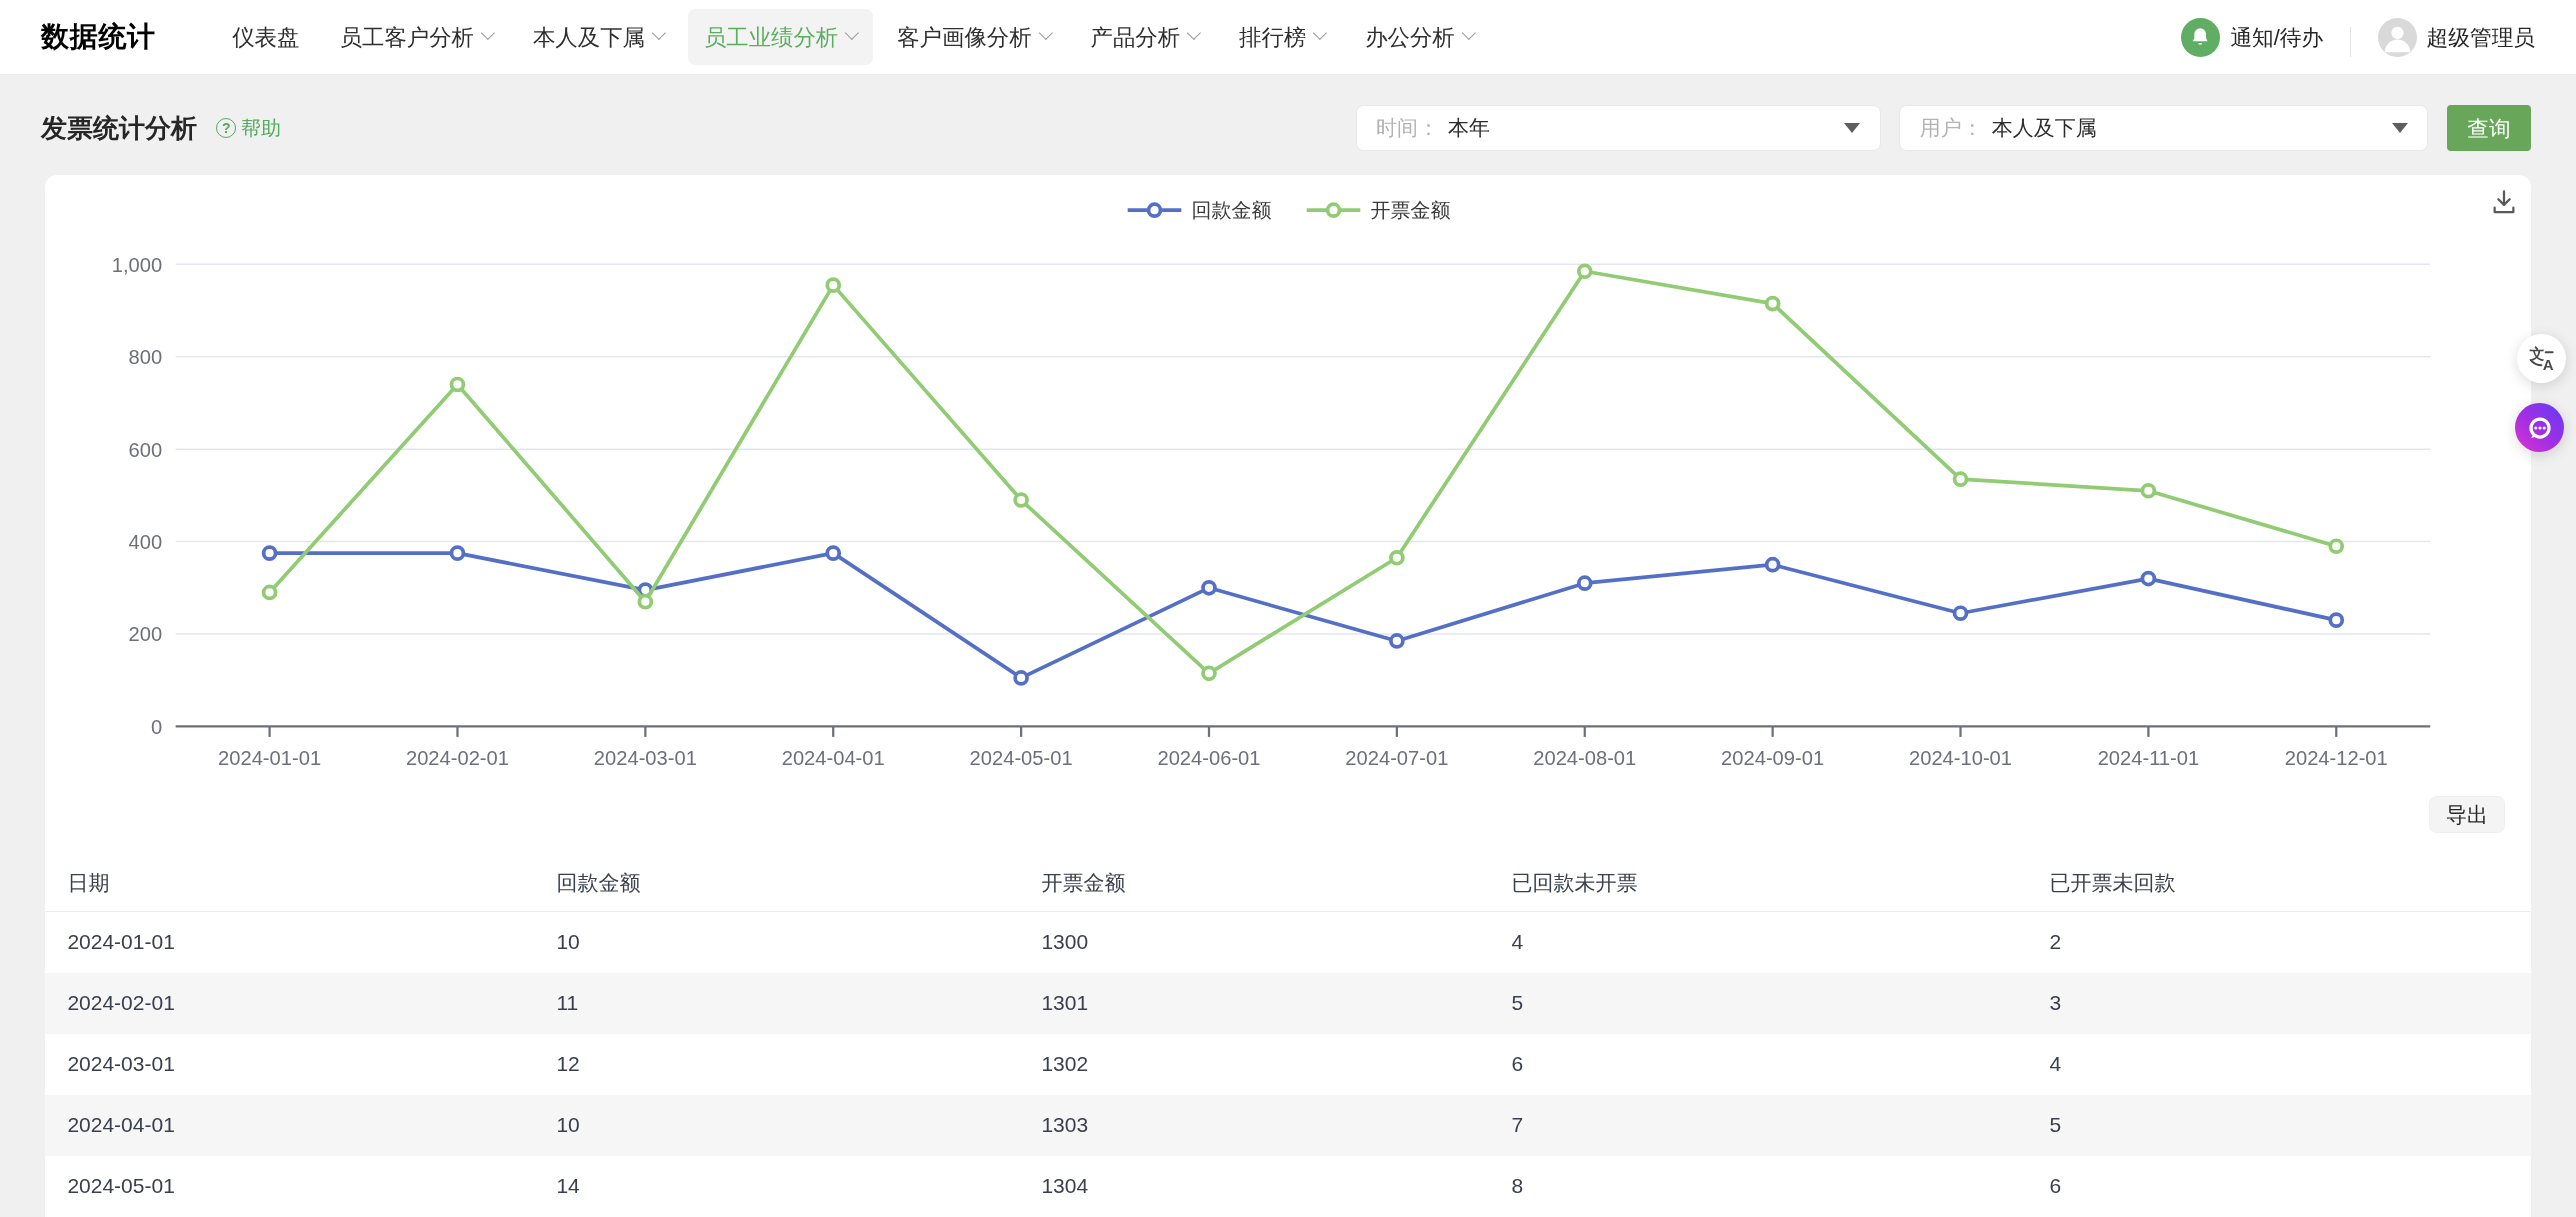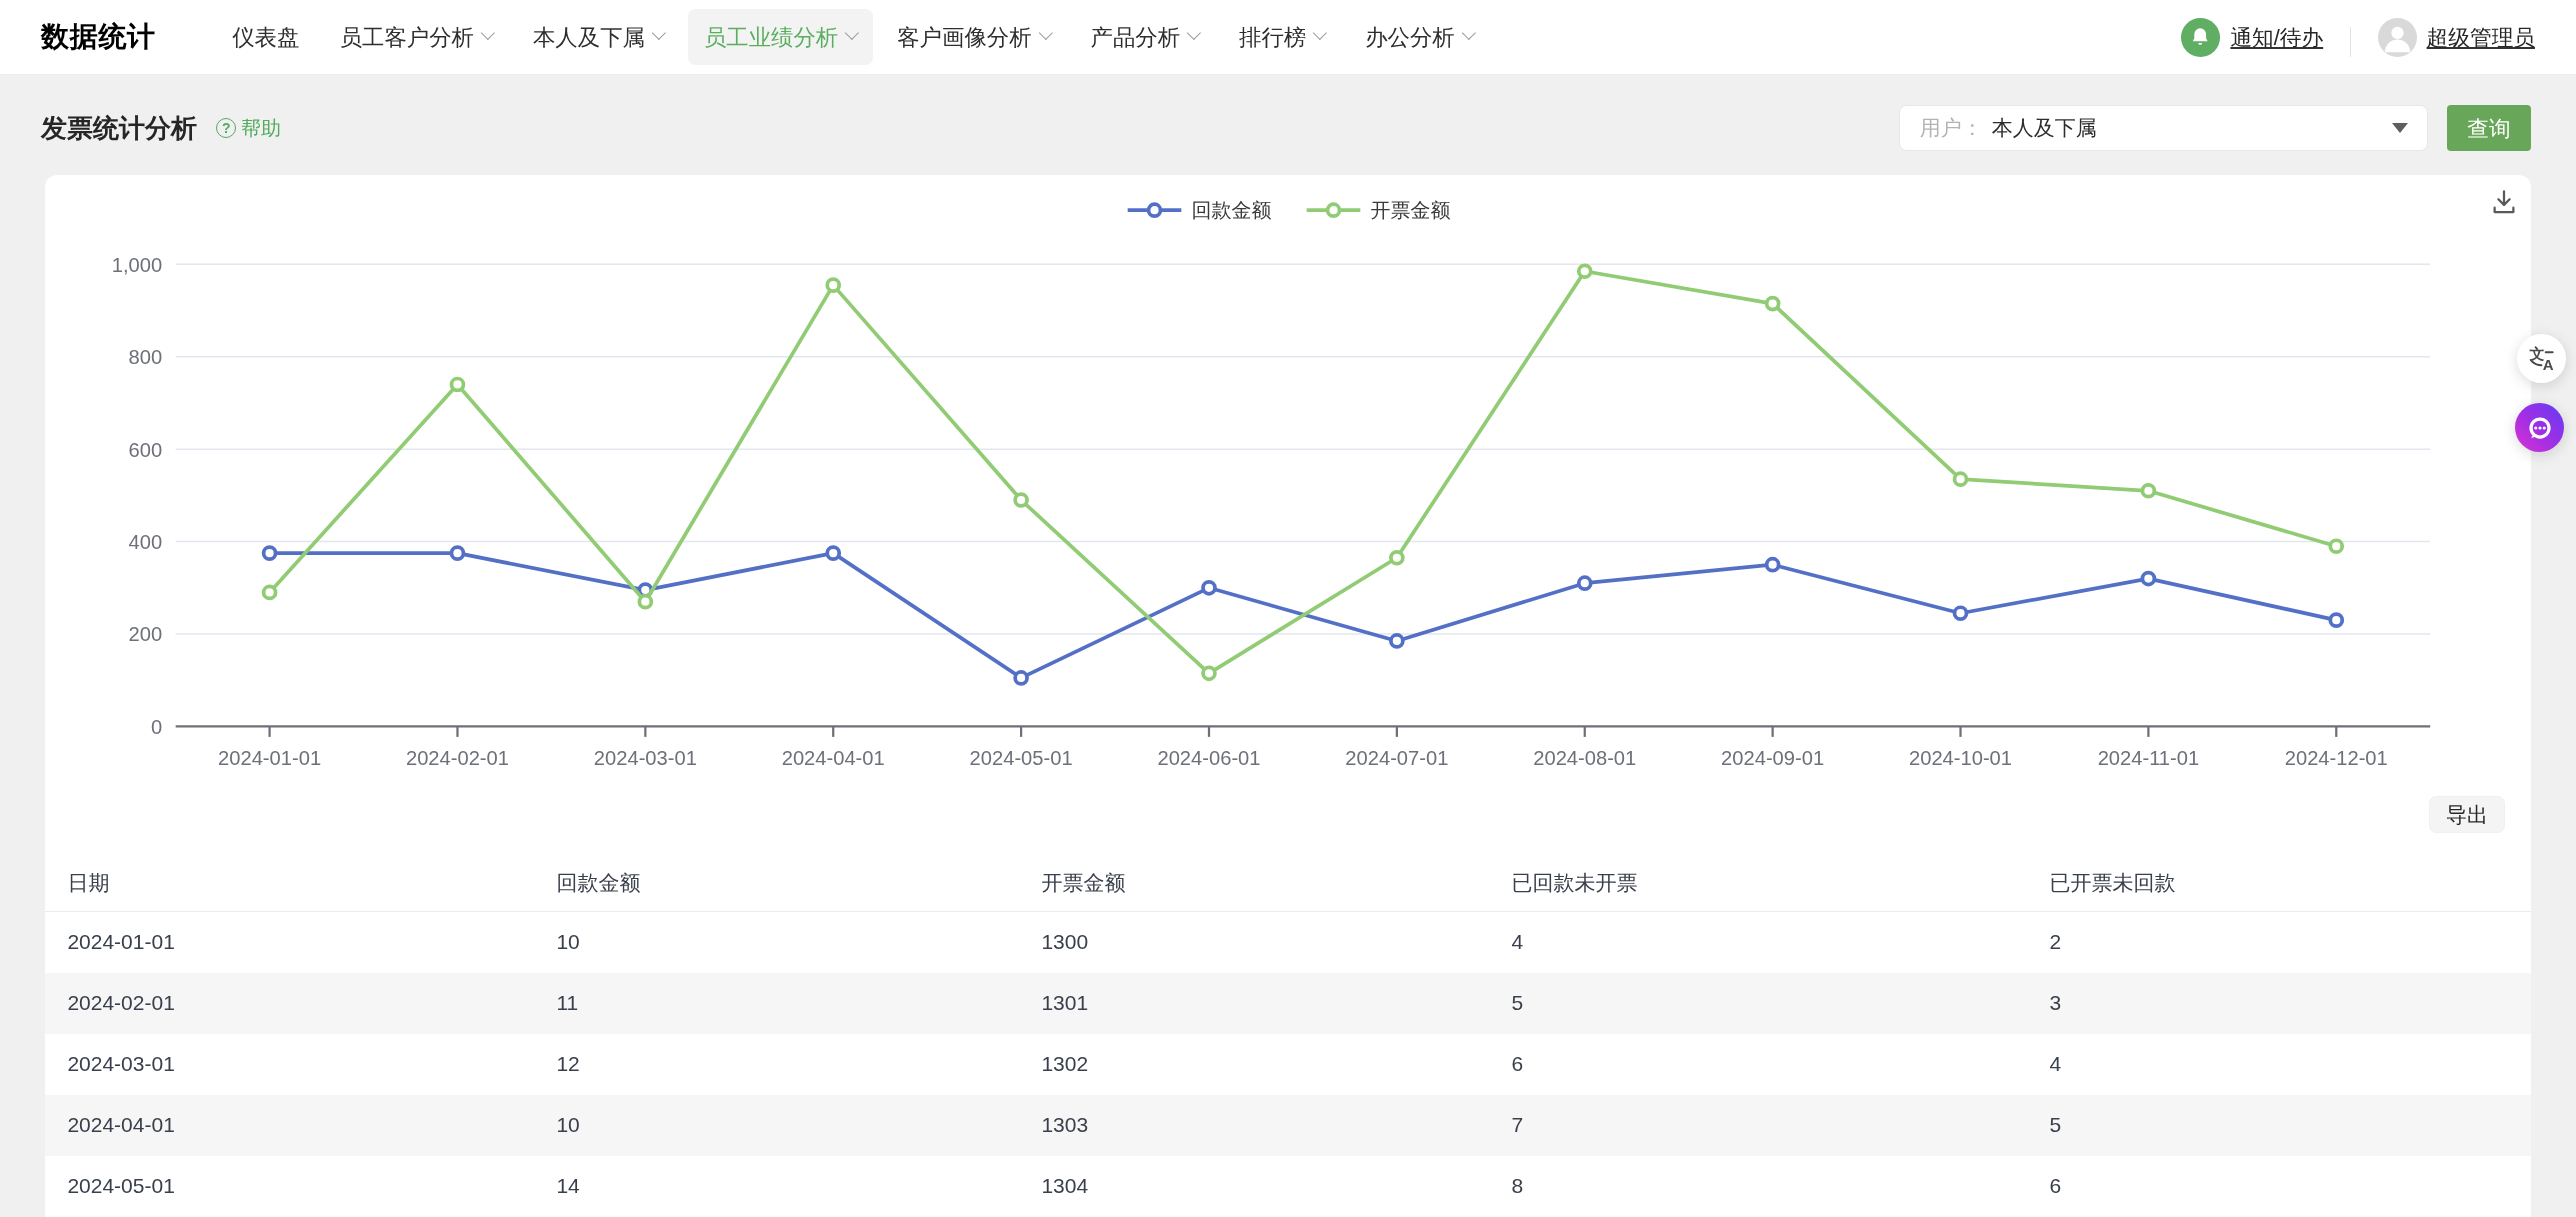--- a/index.html
+++ b/index.html
@@ -9,21 +9,21 @@
   
   .navbar { height:75px; background:#fff; border-bottom:0.7px solid #ececec;
     display:flex; align-items:center; padding:0 41px; }
   .brand { font-size:28px; font-weight:bold; color:#000000; letter-spacing:0.7px; }
   .nav-menu { display:flex; align-items:center; margin-left:60px; gap:7.5px; }
   .nav-item { display:flex; align-items:center; font-size:22.4px; color:#2e2e2e;
     padding:12.7px 16.4px; border-radius:7.5px; cursor:pointer; white-space:nowrap; }
   .nav-item.active { background:#f3f3f4; color:#5cae5f; }
   .chevron { width:9.7px; height:9.7px; border-right:1.9px solid #9c9c9c; border-bottom:1.9px solid #9c9c9c;
     transform:rotate(45deg) translate(-1.5px,-1.5px); margin-left:9px; margin-top:-4.5px; }
-  .nav-right { margin-left:auto; display:flex; align-items:flex-end;text-decoration:underline; }
+  .nav-right { margin-left:auto; display:flex; align-items:flex-end; }
   .notify { display:flex; align-items:center; gap:10.5px; cursor:pointer; }
   .bell-circle { width:39px; height:39px; border-radius:50%; background:#5fae63;
     display:flex; align-items:center; justify-content:center; }
   .nav-right-label { font-size:21.7px; color:#262626; }
   .nav-divider { width:0.7px; height:30px; background:#e3e3e3; margin:0 27px; }
   .user { display:flex; align-items:center; gap:9.7px; cursor:pointer; }
   .avatar { width:39px; height:39px; border-radius:50%; background:#d9d9d9; overflow:hidden;
     display:flex; align-items:center; justify-content:center; }
 
   
@@ -132,20 +132,25 @@
   </div>
 </div>
 
 <div class="toolbar">
   <div class="page-title">发票统计分析</div>
   <div class="help">
     <span class="help-circle">?</span>
     <span class="help-label">帮助</span>
   </div>
   <div class="filters">
+    <div class="select-box sel-time">
+      <span class="lab">时间：</span>
+      <span class="val">本年</span>
+      <span class="select-caret"></span>
+    </div>
     <div class="select-box sel-user">
       <span class="lab">用户：</span>
       <span class="val">本人及下属</span>
       <span class="select-caret"></span>
     </div>
     <button class="query-btn">查询</button>
   </div>
 </div>
 
 <div class="card">

